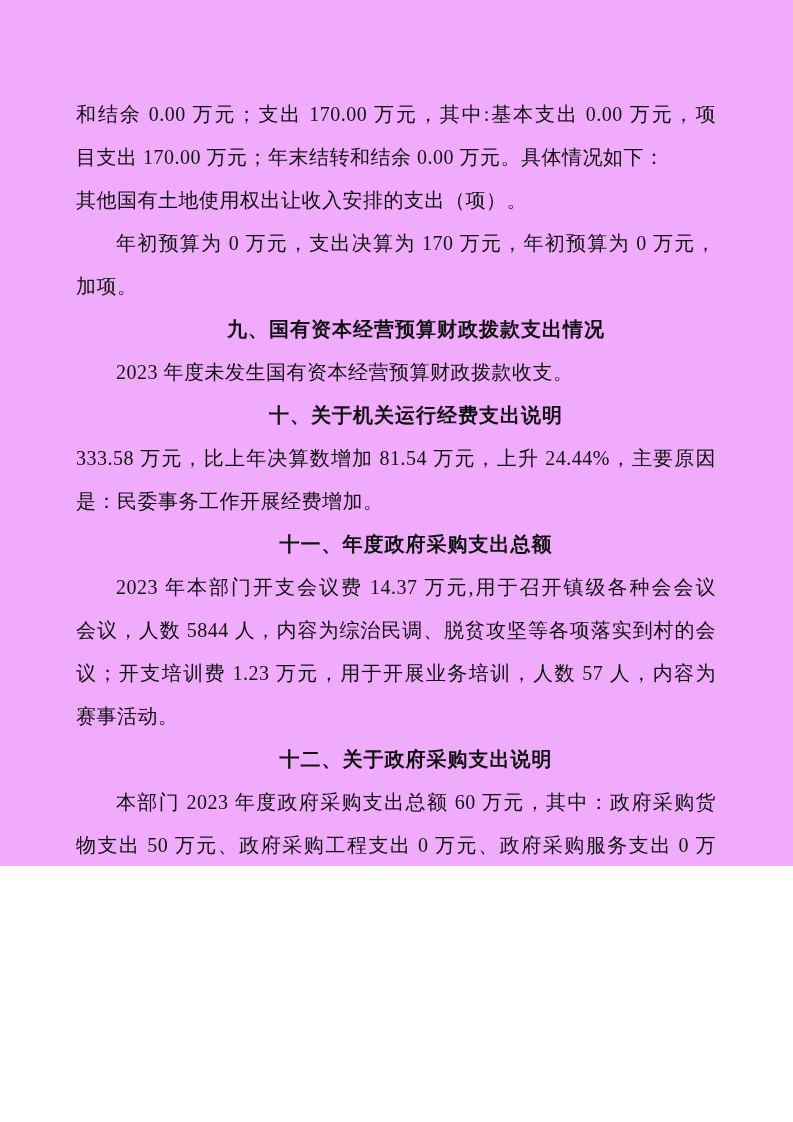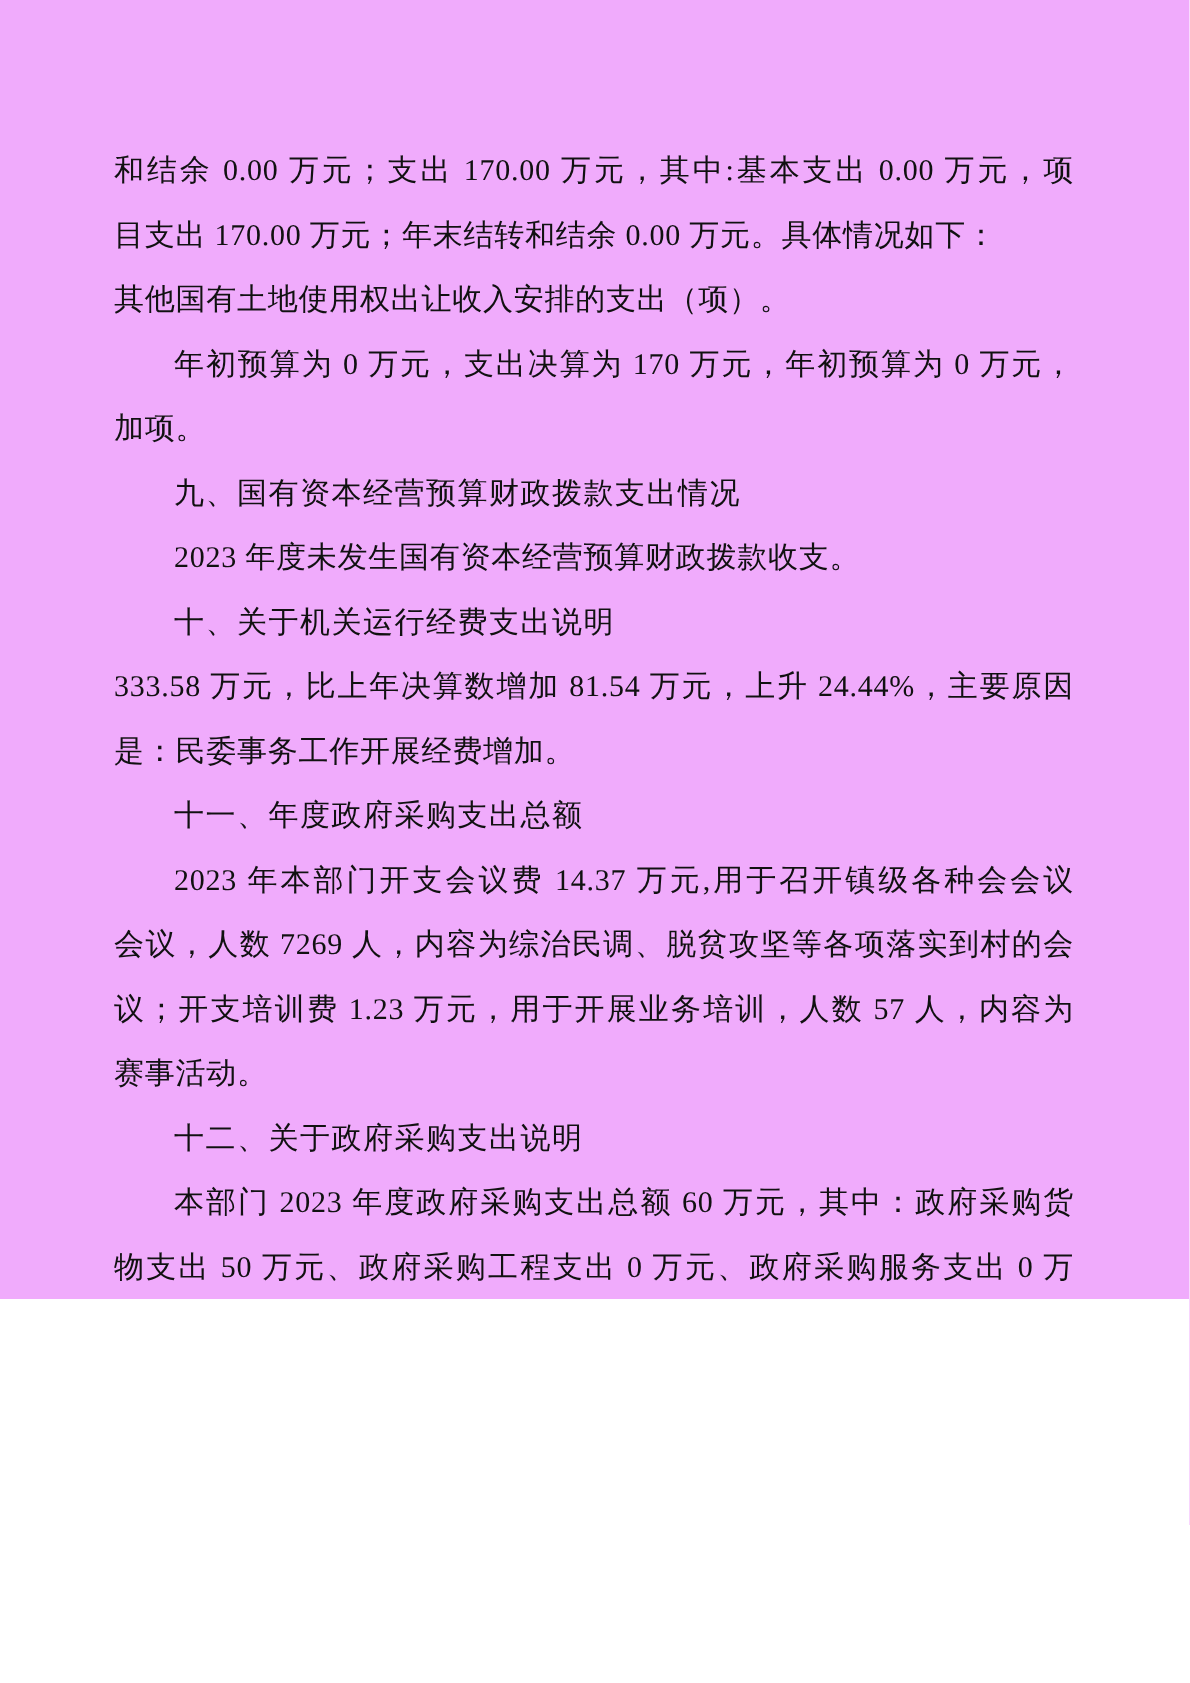--- a/index.html
+++ b/index.html
@@ -31,22 +31,23 @@
     letter-spacing: 0.5px;
   }
   .line.fill {
     text-align: justify;
     text-align-last: justify;
   }
   .line.indent {
     text-indent: 2em;
   }
   .line.heading {
-    font-weight: 400;
+    font-weight: 700;
     letter-spacing: 1px;
+    text-align: center;
   }
   .footer {
     position: absolute;
     top: 1038px;
     left: 0;
     width: 793px;
     text-align: left;
     font-size: 14px;
     line-height: 18px;
     color: #222222;
@@ -62,21 +63,21 @@
       <div class="line">其他国有土地使用权出让收入安排的支出（项）。</div>
       <div class="line indent fill">年初预算为 0 万元，支出决算为 170 万元，年初预算为 0 万元，</div>
       <div class="line">加项。</div>
       <div class="line heading indent">九、国有资本经营预算财政拨款支出情况</div>
       <div class="line indent">2023 年度未发生国有资本经营预算财政拨款收支。</div>
       <div class="line heading indent">十、关于机关运行经费支出说明</div>
       <div class="line fill">333.58 万元，比上年决算数增加 81.54 万元，上升 24.44%，主要原因</div>
       <div class="line">是：民委事务工作开展经费增加。</div>
       <div class="line heading indent">十一、年度政府采购支出总额</div>
       <div class="line indent fill">2023 年本部门开支会议费 14.37 万元,用于召开镇级各种会会议</div>
-      <div class="line fill">会议，人数 7269 人，内容为综治民调、脱贫攻坚等各项落实到村的会</div>
+      <div class="line fill">会议，人数 5844 人，内容为综治民调、脱贫攻坚等各项落实到村的会</div>
       <div class="line fill">议；开支培训费 1.23 万元，用于开展业务培训，人数 57 人，内容为</div>
       <div class="line">赛事活动。</div>
       <div class="line heading indent">十二、关于政府采购支出说明</div>
       <div class="line indent fill">本部门 2023 年度政府采购支出总额 60 万元，其中：政府采购货</div>
       <div class="line fill">物支出 50 万元、政府采购工程支出 0 万元、政府采购服务支出 0 万元。</div>
     </div>
   <div class="footer">
     <span>- 17 -</span>
   </div>
 </div>

